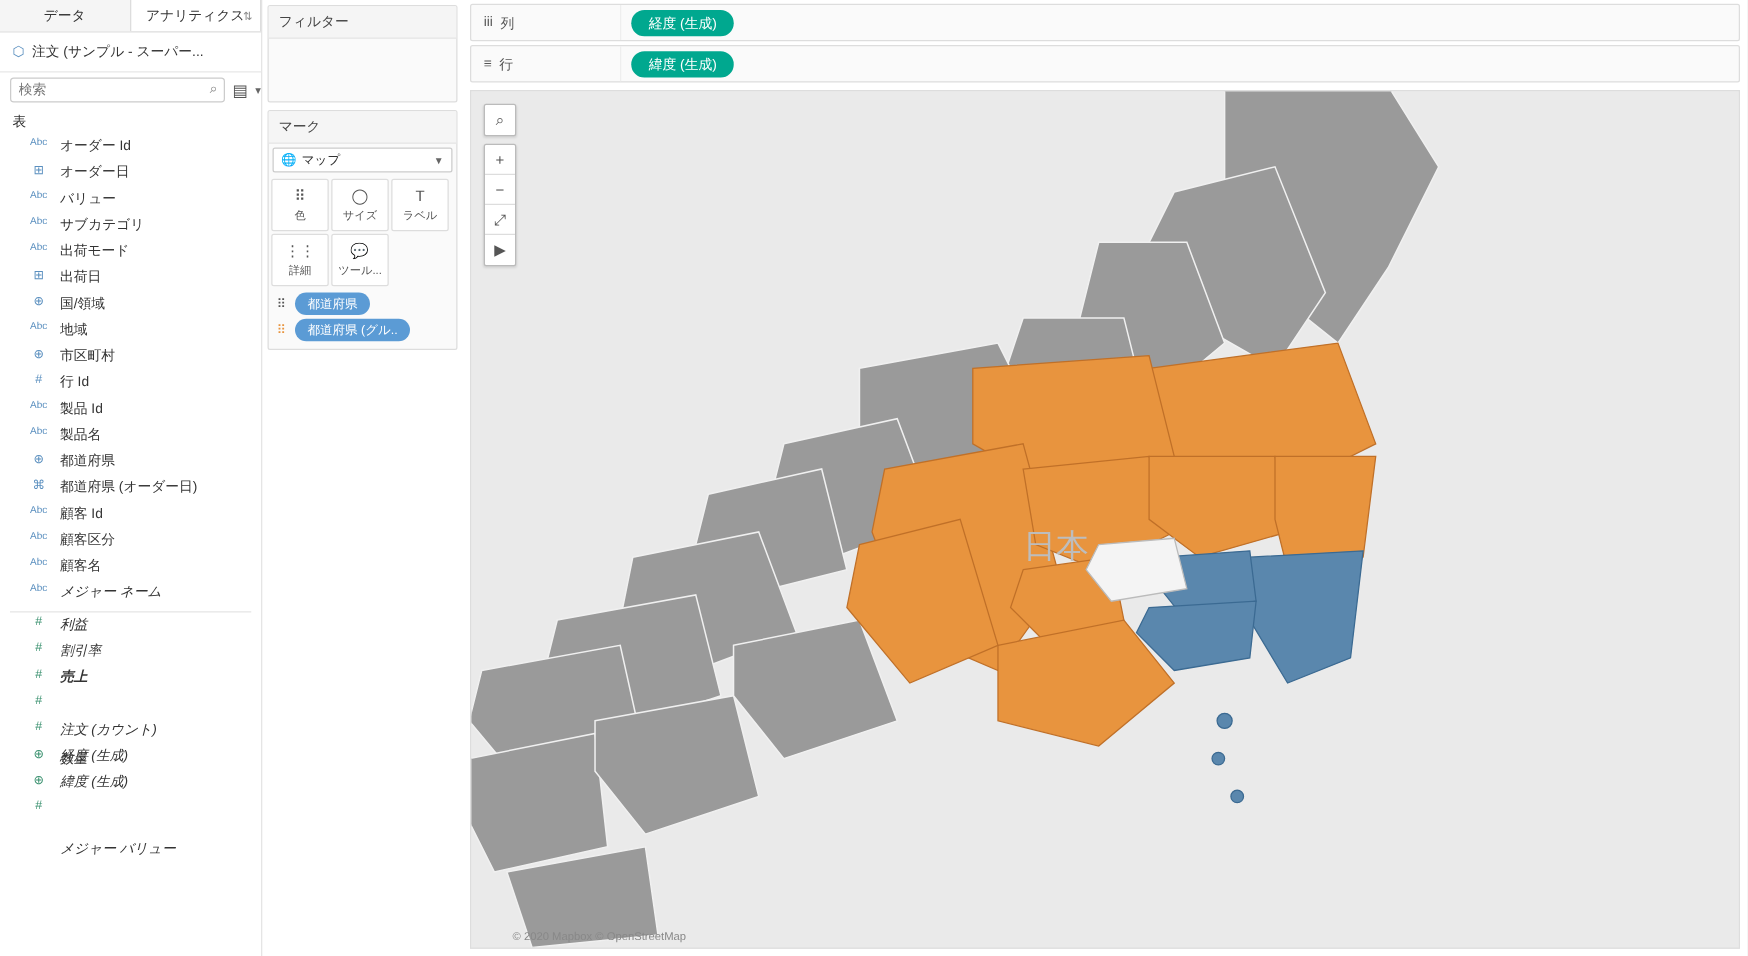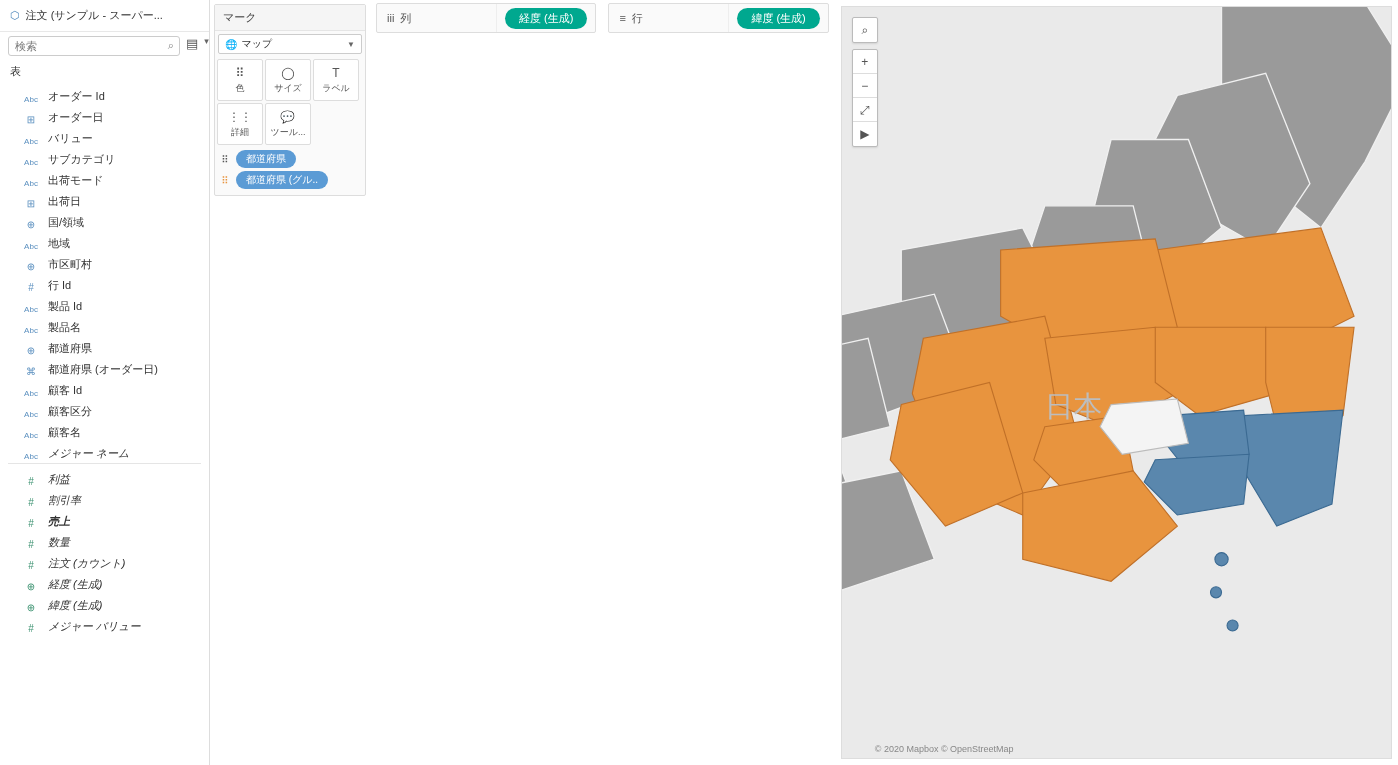--- a/index.html
+++ b/index.html
@@ -9,31 +9,31 @@
   
   
   .sidebar-left { width: 210px; border-right: 1px solid #ddd; display: flex; flex-direction: column; background: #fff; }
   .tabs-row { display: flex; border-bottom: 1px solid #ddd; height: 26px; }
   .tab { flex: 1; display: flex; align-items: center; justify-content: center; font-size: 11px; cursor: pointer; border-right: 1px solid #ddd; position: relative; }
   .tab.active { background: #f5f5f5; }
   .tab .sort-ind { position: absolute; right: 6px; font-size: 9px; color: #888; }
   
   .datasource-row { display: flex; align-items: center; height: 32px; padding: 0 10px; border-bottom: 1px solid #e8e8e8; gap: 6px; font-size: 11px; }
   
-  .search-row { display: flex; height: 28px; padding: 4px 8px; gap: 6px; }
+  .search-row { display: flex; align-items: center; height: 28px; padding: 4px 8px; gap: 6px; }
   .search-input { flex: 1; border: 1px solid #ccc; border-radius: 3px; height: 20px; padding: 0 22px 0 6px; font-size: 11px; position: relative; }
   .search-wrap { position: relative; flex: 1; display: flex; }
   .search-icon { position: absolute; right: 6px; top: 3px; color: #888; font-size: 11px; pointer-events: none; }
   .view-toggle { font-size: 13px; color: #555; cursor: pointer; }
   .dd-arrow { font-size: 9px; color: #666; cursor: pointer; }
   
   .section-header { font-size: 11px; padding: 4px 10px; color: #333; font-weight: normal; }
   
   .field-list { flex: 1; overflow: auto; }
-  .field-item { display: flex; align-items: flex-end; height: 21px; padding: 0 10px 0 22px; gap: 8px; cursor: grab; font-size: 11px; }
+  .field-item { display: flex; align-items: flex-start; height: 21px; padding: 0 10px 0 22px; gap: 8px; cursor: grab; font-size: 11px; }
   .field-icon { width: 18px; display: inline-flex; justify-content: center; color: #5a8fbf; font-size: 10px; }
   .field-meas .field-icon { color: #3a916f; }
   .field-divider { height: 1px; background: #e5e5e5; margin: 2px 8px; }
   
   
   .cards-col { width: 160px; display: flex; flex-direction: column; gap: 6px; padding: 4px; background: #fff; }
   .card { border: 1px solid #ddd; background: #fafafa; border-radius: 2px; }
   .card-title { padding: 5px 8px; font-size: 11px; color: #444; border-bottom: 1px solid #e5e5e5; background: #f5f5f5; }
   .card-body { padding: 4px 4px; min-height: 20px; }
   .pages-card .card-body { min-height: 28px; }
@@ -46,21 +46,21 @@
   .mark-prop { width: 46px; height: 42px; border: 1px solid #ddd; border-radius: 2px; background: #fff; display: flex; flex-direction: column; align-items: center; justify-content: center; gap: 2px; cursor: pointer; font-size: 9px; color: #555; }
   .mark-prop-icon { font-size: 12px; color: #555; }
   
   .mark-pills { padding: 3px 3px 6px; display: flex; flex-direction: column; gap: 3px; }
   .mark-pill-row { display: flex; align-items: center; gap: 4px; }
   .mark-pill-icon { width: 14px; text-align: center; font-size: 10px; color: #555; }
   .pill { display: inline-flex; align-items: center; border-radius: 10px; padding: 2px 10px; font-size: 10px; color: #fff; background: #5b9bd5; min-width: 0; overflow: hidden; white-space: nowrap; }
   .pill.dim { background: #5b9bd5; }
   
   
-  .viz-col { flex: 1; display: flex; }
+  .viz-col { flex: 1; display: flex; flex-direction: column; }
   .shelf { display: flex; align-items: center; height: 30px; border: 1px solid #ddd; margin: 3px 6px 0; border-radius: 2px; background: #fafafa; }
   .shelf-label { display: flex; align-items: center; gap: 6px; width: 120px; padding: 0 10px; font-size: 11px; color: #555; border-right: 1px solid #eee; height: 100%; }
   .shelf-content { flex: 1; display: flex; align-items: center; padding: 0 8px; gap: 6px; }
   .shelf-pill { background: #00a88f; color: #fff; border-radius: 11px; padding: 3px 14px; font-size: 11px; }
   
   .viz-area { flex: 1; margin: 6px; border: 1px solid #ddd; position: relative; background: #eaeaea; overflow: hidden; }
   
   .map-controls { position: absolute; top: 10px; left: 10px; display: flex; flex-direction: column; gap: 0; z-index: 5; }
   .map-ctrl-group { display: flex; flex-direction: column; border: 1px solid #bbb; border-radius: 2px; background: #fff; margin-bottom: 6px; box-shadow: 0 1px 2px rgba(0,0,0,0.1); }
   .map-ctrl-btn { width: 24px; height: 24px; display: flex; align-items: center; justify-content: center; cursor: pointer; font-size: 12px; color: #555; border-bottom: 1px solid #ddd; }
@@ -70,20 +70,27 @@
   
   .map-svg { width: 100%; height: 100%; }
 </style>
 </head>
 <body>
 
 <div class="app">
   <div class="main-row">
 
     <div class="sidebar-left">
+      <div class="tabs-row">
+        <div class="tab active">データ</div>
+        <div class="tab">
+          <span>アナリティクス</span>
+          <span class="sort-ind">⇅</span>
+        </div>
+      </div>
       <div class="datasource-row">
         <span style="color:#5a8fbf;">⬡</span>
         <span>注文 (サンプル - スーパー...</span>
       </div>
       <div class="search-row">
         <div class="search-wrap">
           <input class="search-input" placeholder="検索" style="">
           <span class="search-icon">⌕</span>
         </div>
         <span class="view-toggle">▤</span>
@@ -193,20 +200,24 @@
             <span style="font-style: italic;">緯度 (生成)</span>
           </div>
           <div class="field-item field-meas">
             <span class="field-icon">#</span>
             <span style="font-style: italic; margin-top: 32px;">メジャー バリュー</span>
           </div>
         </div>
     </div>
 
     <div class="cards-col">
+      <div class="card filters-card">
+        <div class="card-title">フィルター</div>
+        <div class="card-body"></div>
+      </div>
       <div class="card marks-card">
         <div class="card-title">マーク</div>
         <div class="mark-type">
           <span>🌐</span>
           <span>マップ</span>
           <span class="dd">▼</span>
         </div>
         <div class="mark-props">
           <div class="mark-prop">
             <span class="mark-prop-icon">⠿</span>

